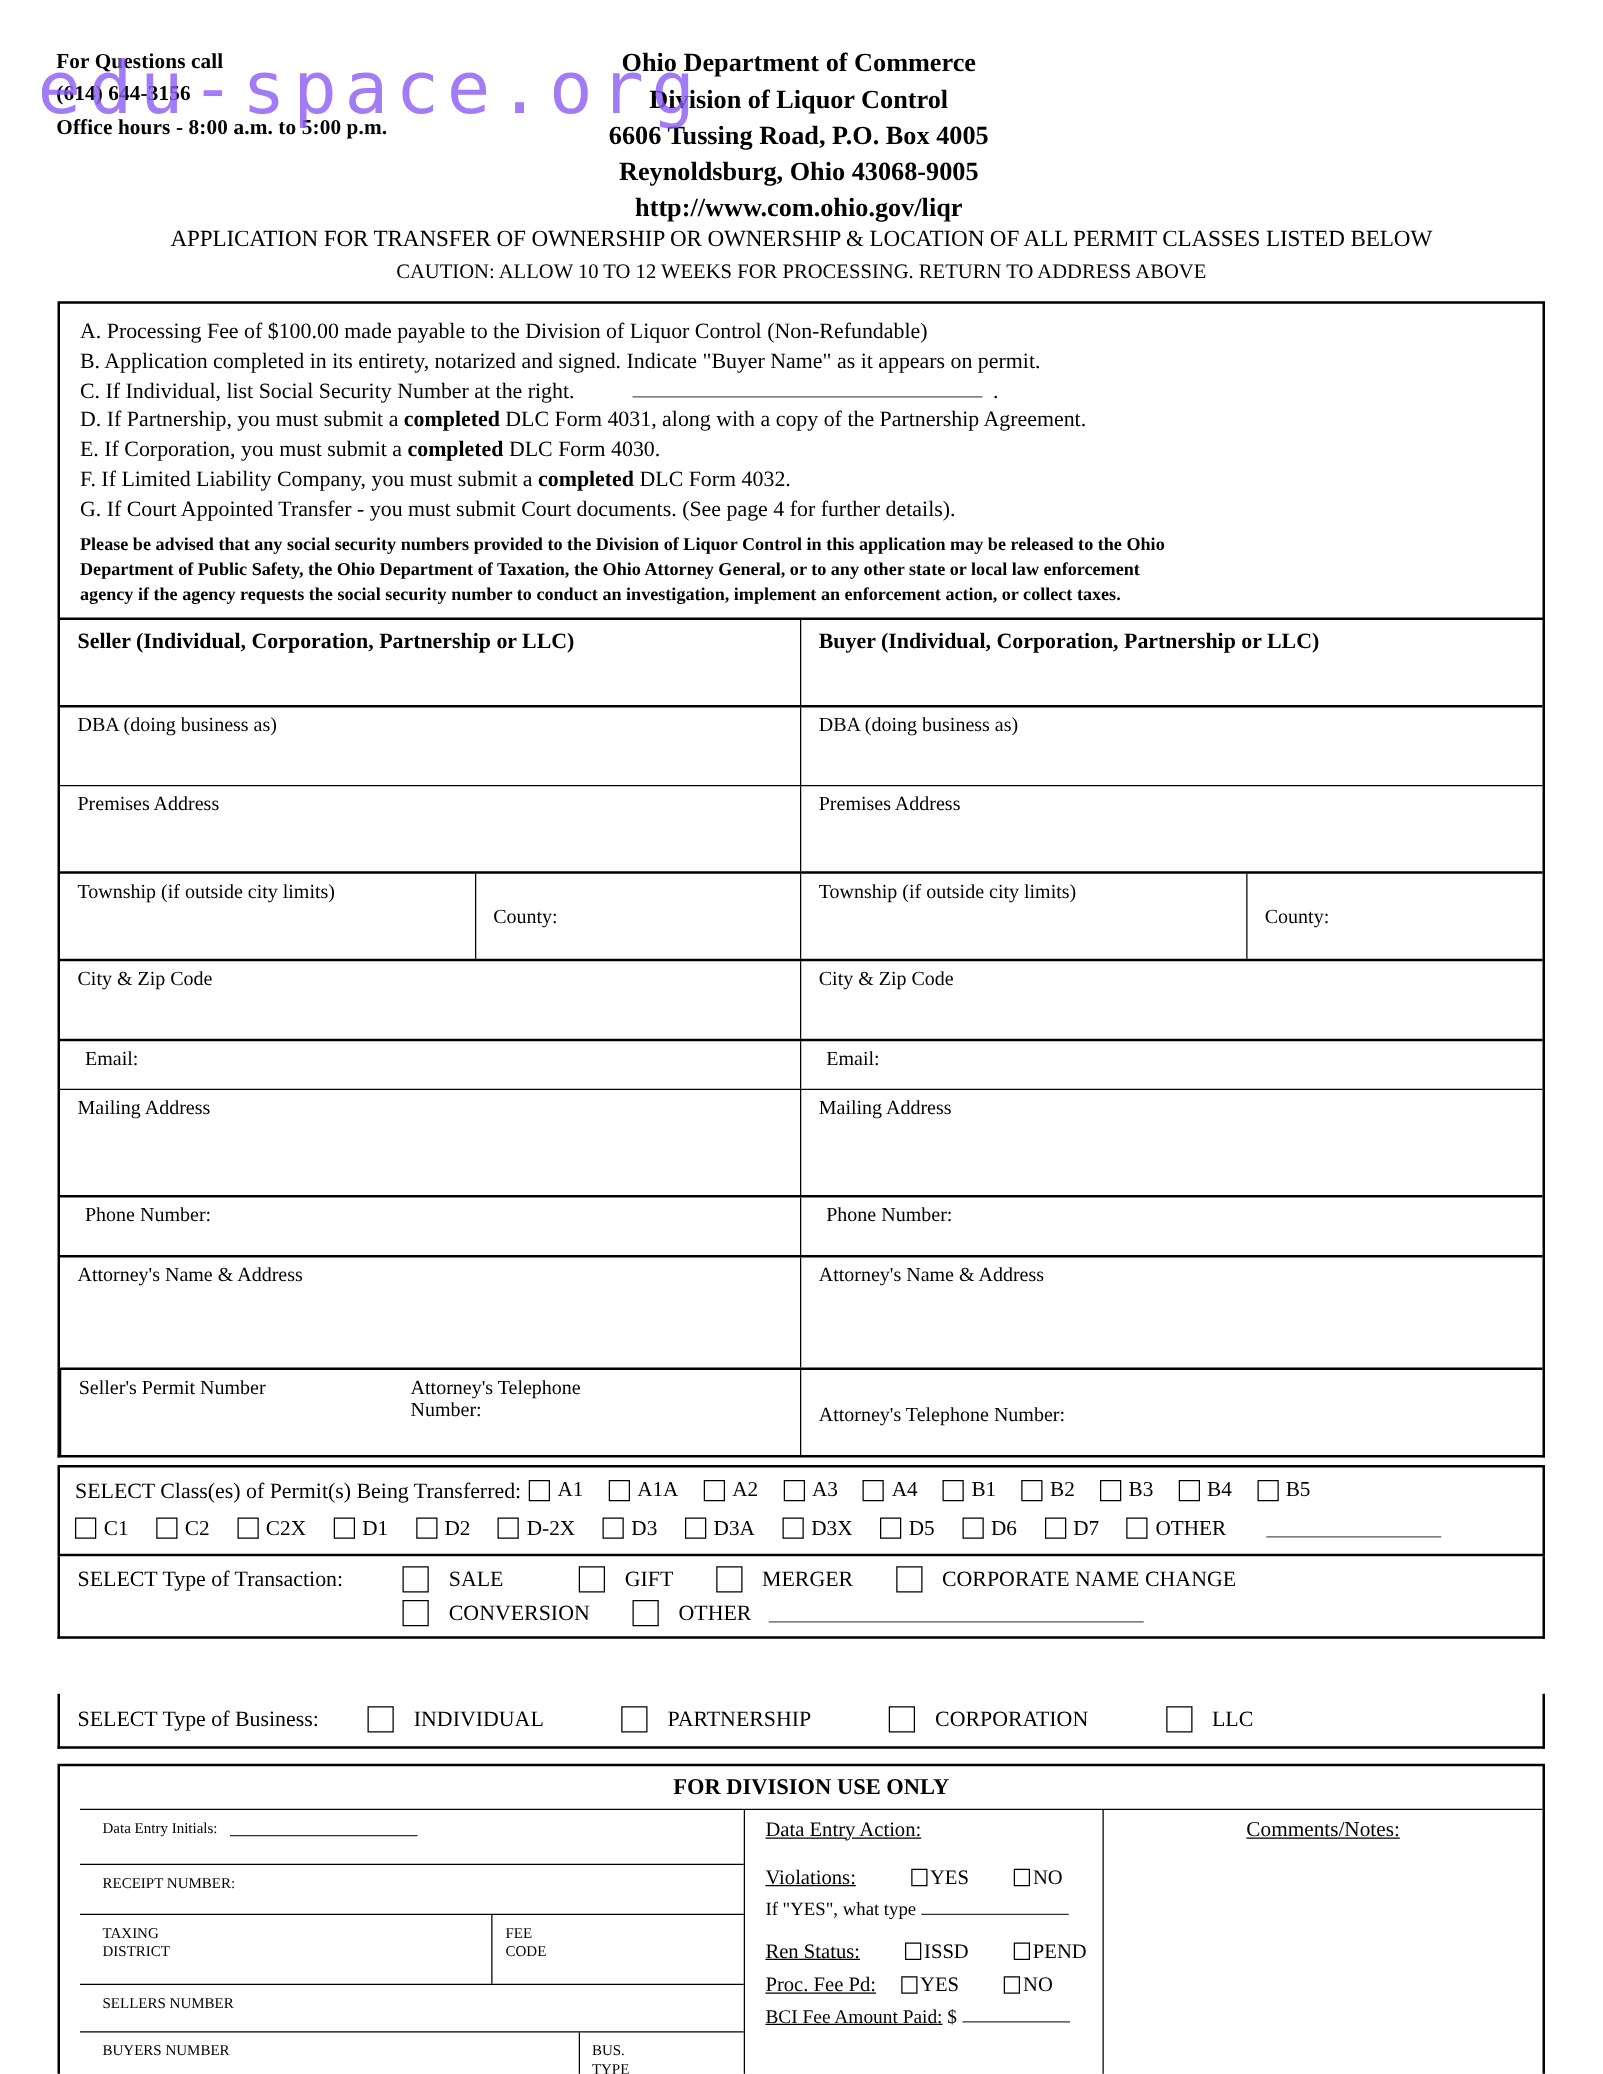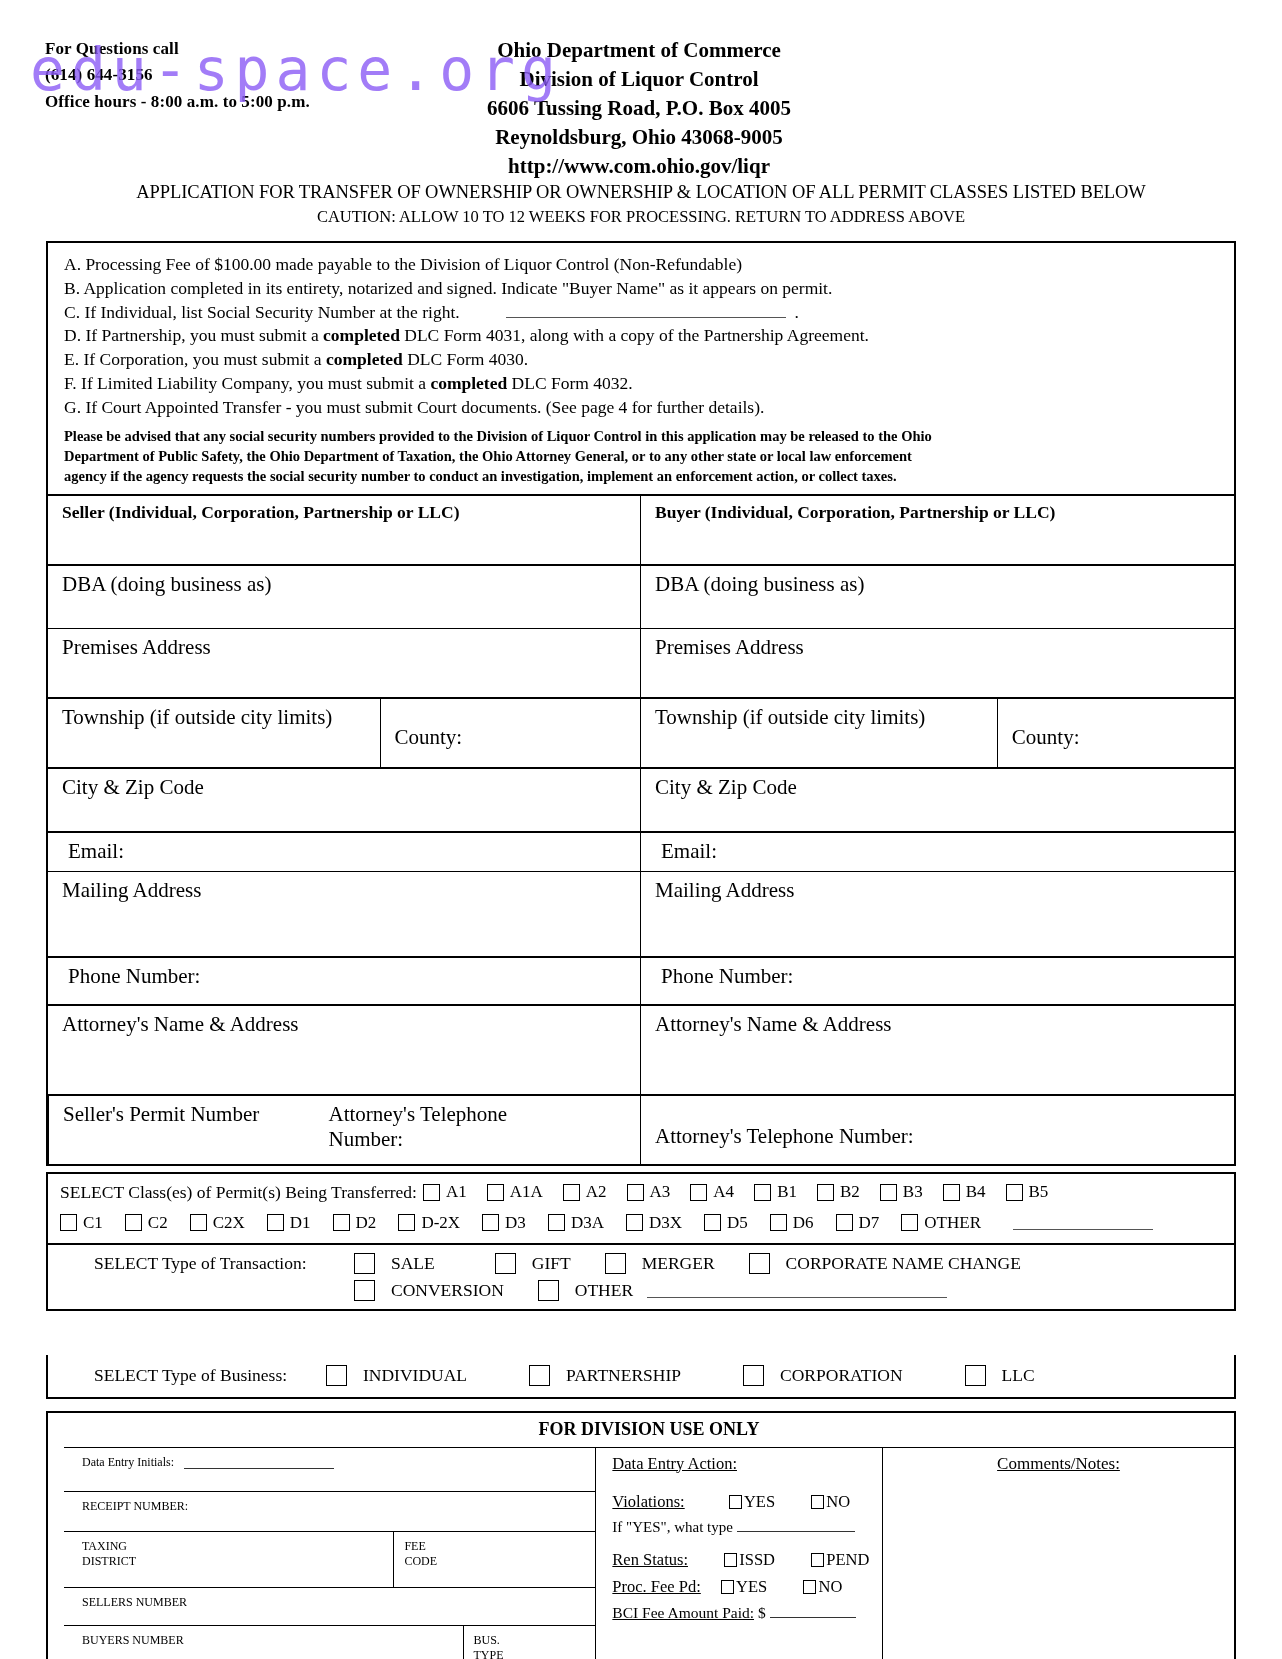--- a/index.html
+++ b/index.html
@@ -80,21 +80,21 @@
     margin-top: 4px;
     white-space: nowrap;
   }
 
   
   .block {
     border: 2px solid #000;
     box-sizing: border-box;
     margin: 0 46px;
   }
-  .block + .block { border-top: none; padding-left: 32px; }
+  .block + .block { border-top: none; }
 
   
   .instructions {
     margin-top: 14px;
     padding: 10px 0 8px 0;
   }
   .inst-line {
     font-size: 17.5px;
     line-height: 1.36;
     padding: 0 16px;
@@ -134,21 +134,21 @@
   .sb-col {
     width: 50%;
     box-sizing: border-box;
     position: relative;
     display: flex;
   }
   .sb-col.left { border-right: 1.4px solid #000; }
   .cell {
     box-sizing: border-box;
     padding: 6px 0 0 14px;
-    font-size: 21px;
+    font-size: 16px;
     flex: 1 1 auto;
     white-space: nowrap;
   }
   .cell.sub { border-left: 1.4px solid #000; flex: 0 0 44%; padding-top: 26px; }
   .cell.subr { border-left: 1.4px solid #000; flex: 0 0 40%; padding-top: 26px; }
   .h70 { height: 68px; }
   .h58 { height: 62px; }
   .h38 { height: 38px; }
   .h80 { height: 84px; }
   .h44 { height: 46px; }

